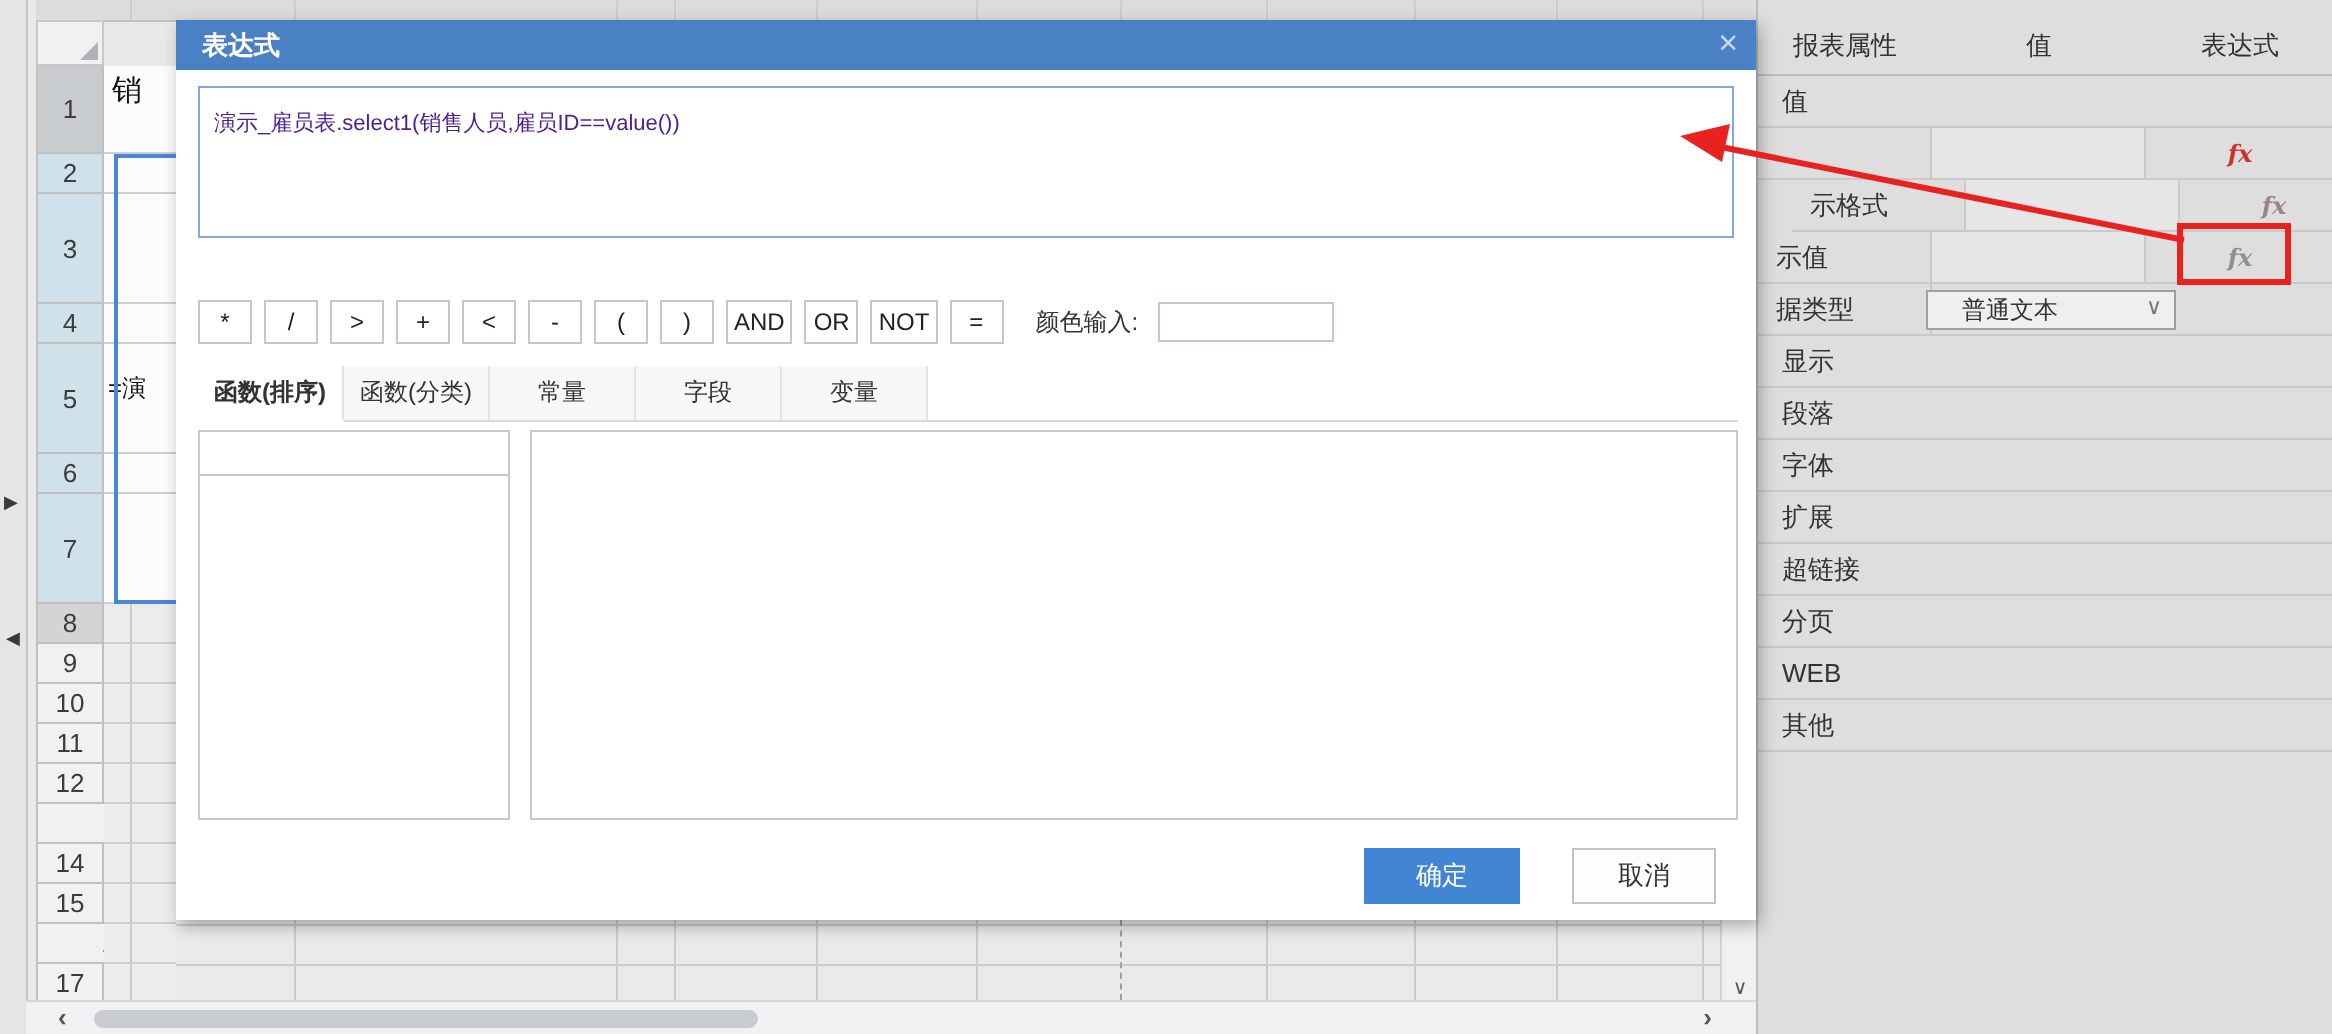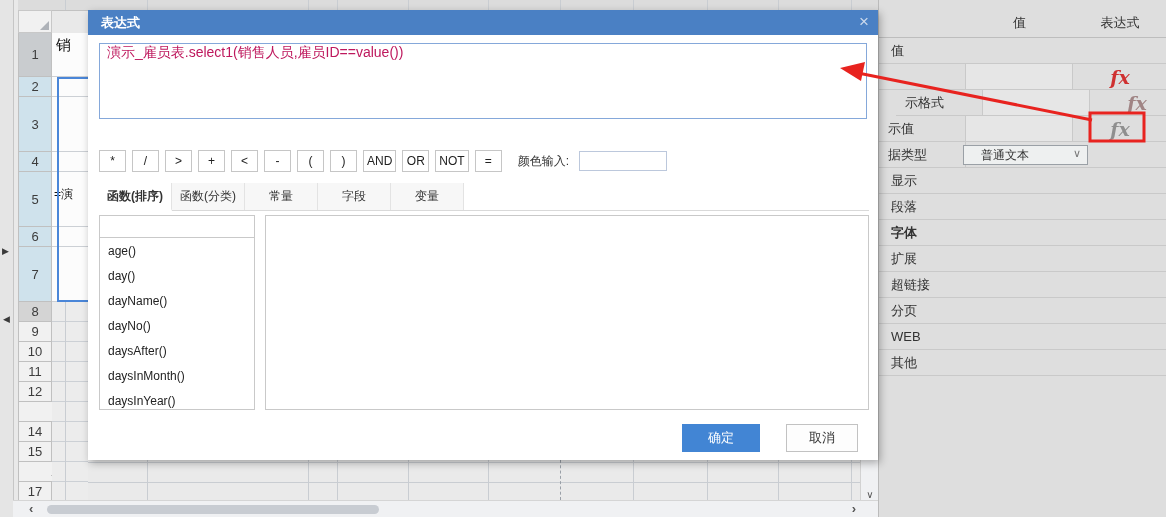--- a/index.html
+++ b/index.html
@@ -31,21 +31,21 @@
             display:flex;align-items:flex-end;justify-content:center;color:#555;font-size:10px;}
   #h-scroll{left:13px;top:500px;width:865px;height:17px;background:#f0f1f3;border-top:1px solid #d5d5d5;box-sizing:border-box;}
   #h-thumb{position:absolute;left:34px;top:4px;width:332px;height:9px;border-radius:5px;background:#c8ccd2;}
   .scroll-arrow{position:absolute;color:#555;font-size:13px;line-height:15px;font-weight:bold;}
   
   #dialog{left:88px;top:10px;width:790px;height:450px;background:#ffffff;box-shadow:2px 3px 8px rgba(0,0,0,.3);}
   #dlg-titlebar{left:0;top:0;width:790px;height:25px;display:flex;align-items:center;}
   #dlg-title{color:#fff;font-weight:bold;font-size:13px;padding-left:13px;}
   #dlg-close{position:absolute;right:9px;top:2px;color:#ccd9ec;font-size:17px;cursor:default;}
   #expr-box{left:11px;top:33px;width:768px;height:76px;border:1px solid #85a8da;box-sizing:border-box;background:#fff;}
-  #expr-text{position:absolute;left:7px;top:0;font-size:14px;color:#be185d;}
+  #expr-text{position:absolute;left:7px;top:10px;font-size:11px;color:#4c1d95;}
   #expr-placeholder{position:absolute;left:50%;transform:translateX(-50%);top:36px;font-size:26px;font-style:italic;
                     color:#d5d5d5;letter-spacing:2px;white-space:nowrap;}
   #op-row{left:11px;top:140px;width:768px;height:22px;display:flex;align-items:center;gap:6px;}
   .op-btn{height:22px;min-width:27px;box-sizing:border-box;border:1px solid #c6c6c6;background:#fff;
           display:flex;align-items:center;justify-content:center;font-size:12px;color:#222;padding:0 3px;}
   #color-label{font-size:12px;margin-left:10px;white-space:nowrap;}
   #color-input{width:88px;height:20px;border:1px solid #bcc8dc;box-sizing:border-box;background:#fff;margin-left:4px;}
   #tab-bar{left:11px;top:173px;width:770px;height:27px;display:flex;border-bottom:1px solid #d9d9d9;box-sizing:content-box;}
   .tab{width:73px;height:27px;display:flex;align-items:center;justify-content:center;font-size:12px;color:#333;background:#f7f7f7;
        border-right:1px solid #e3e3e3;box-sizing:border-box;}
@@ -60,21 +60,21 @@
   #cancel-btn{left:698px;width:72px;color:#333;background:#fdfdfd;border:1px solid #c2c2c2;}
   
   #panel{left:878px;top:0;width:288px;height:517px;background:#dedede;border-left:1px solid #bbb;box-sizing:border-box;}
   #panel-header{position:absolute;left:0;top:8px;width:288px;height:30px;border-bottom:1px solid #bdbdbd;box-sizing:border-box;}
   .ph-cell{position:absolute;top:0;height:30px;display:flex;align-items:center;justify-content:center;font-size:13px;color:#333;}
   .p-row{position:absolute;left:0;width:288px;height:26px;border-bottom:1px solid #c9c9c9;box-sizing:border-box;}
   .p-group-label{position:absolute;left:12px;top:0;height:25px;line-height:25px;font-size:13px;color:#333;}
   .p-cell{position:absolute;top:0;height:25px;box-sizing:border-box;display:flex;align-items:center;}
   .p-label{left:0;width:87px;padding-left:9px;border-right:1px solid #c9c9c9;font-size:13px;color:#333;}
   .p-value{left:87px;width:107px;border-right:1px solid #c9c9c9;background:#e6e6e6;}
-  .p-fx{left:194px;width:94px;justify-content:center;font-family:"DejaVu Serif",serif;font-style:italic;font-weight:bold;font-size:19px;}
+  .p-fx{left:194px;width:94px;justify-content:center;font-family:"DejaVu Serif",serif;font-style:italic;font-weight:bold;font-size:12px;}
   .p-dropdown{position:absolute;left:84px;top:3px;width:125px;height:20px;border:1px solid #9aa0a6;background:#eef0f0;
               box-sizing:border-box;display:flex;align-items:center;font-size:12px;color:#333;padding-left:17px;}
   .dd-chevron{position:absolute;right:6px;top:1px;color:#777;font-size:11px;}
   
   #annotation{left:0;top:0;width:1166px;height:517px;pointer-events:none;z-index:60;}
   #dialog{z-index:30;} #panel{z-index:10;}
 </style>
 </head>
 <body>
 
@@ -164,20 +164,21 @@
     <span>∨</span>
   </div>
   <div id="h-scroll" class="abs">
     <span class="scroll-arrow" style="left:16px;top:0;">‹</span>
     <div id="h-thumb"></div>
     <span class="scroll-arrow" style="right:22px;top:0;">›</span>
   </div>
 
   <div id="panel" class="abs">
     <div id="panel-header">
+        <div class="ph-cell" style="left: 0px; width: 87px;">报表属性</div>
         <div class="ph-cell" style="left: 87px; width: 107px;">值</div>
         <div class="ph-cell" style="left: 194px; width: 94px;">表达式</div>
       </div>
     <div id="panel-rows">
         <div class="p-row" style="top: 38px;">
           <div class="p-group-label">值</div>
         </div>
         <div class="p-row" style="top: 64px;">
           <div class="p-cell p-label"></div>
           <div class="p-cell p-value"></div>
@@ -199,21 +200,21 @@
             <span>普通文本</span>
             <span class="dd-chevron">∨</span>
           </div>
         </div>
         <div class="p-row" style="top: 168px;">
           <div class="p-group-label">显示</div>
         </div>
         <div class="p-row" style="top: 194px;">
           <div class="p-group-label">段落</div>
         </div>
-        <div class="p-row" style="top: 220px; font-weight: bold;">
+        <div class="p-row" style="top: 220px;">
           <div class="p-group-label">字体</div>
         </div>
         <div class="p-row" style="top: 246px;">
           <div class="p-group-label">扩展</div>
         </div>
         <div class="p-row" style="top: 272px;">
           <div class="p-group-label">超链接</div>
         </div>
         <div class="p-row" style="top: 298px;">
           <div class="p-group-label">分页</div>
@@ -255,29 +256,20 @@
     </div>
     <div id="tab-bar" class="abs">
         <div class="tab active">函数(排序)</div>
         <div class="tab">函数(分类)</div>
         <div class="tab">常量</div>
         <div class="tab">字段</div>
         <div class="tab">变量</div>
       </div>
     <div id="fn-list" class="abs">
       <input id="fn-filter" value="" style="">
-      <div id="fn-items">
-          <div class="fn-item">age()</div>
-          <div class="fn-item">day()</div>
-          <div class="fn-item">dayName()</div>
-          <div class="fn-item">dayNo()</div>
-          <div class="fn-item">daysAfter()</div>
-          <div class="fn-item">daysInMonth()</div>
-          <div class="fn-item">daysInYear()</div>
-        </div>
     </div>
     <div id="fn-detail" class="abs"></div>
     <div id="ok-btn" class="dlg-btn" style="background: rgb(66, 133, 212);">确定</div>
     <div id="cancel-btn" class="dlg-btn">取消</div>
   </div>
 
   <svg id="annotation" class="abs" width="1166" height="517">
     <rect id="anno-box" x="1090" y="113" width="54" height="28" fill="none" stroke-width="3" stroke="#e8231f"></rect>
     <line id="anno-line" x1="1092" y1="120" x2="858" y2="73" stroke-width="3" stroke="#e8231f"></line>
     <polygon id="anno-head" points="840,68 865,62 861,81" fill="#e8231f"></polygon>

